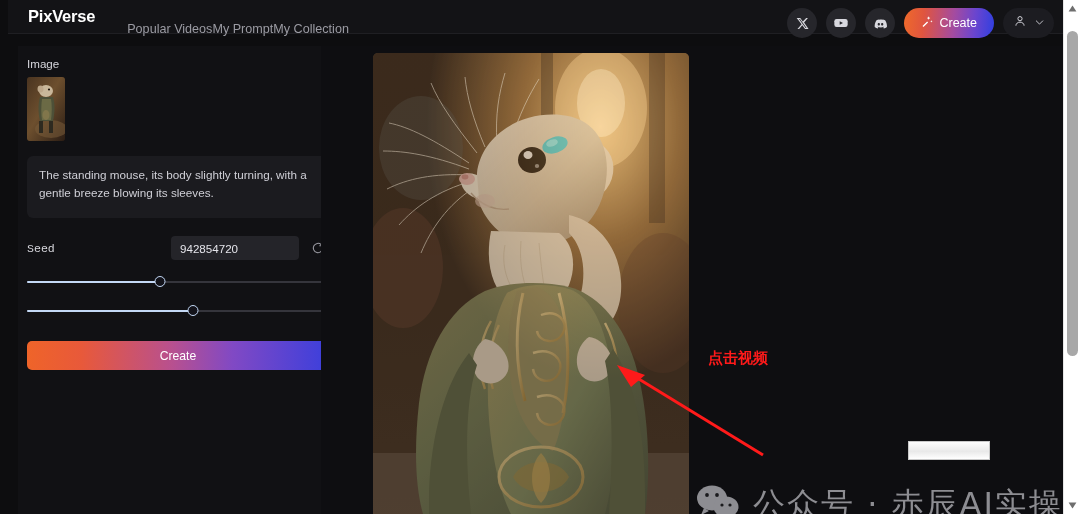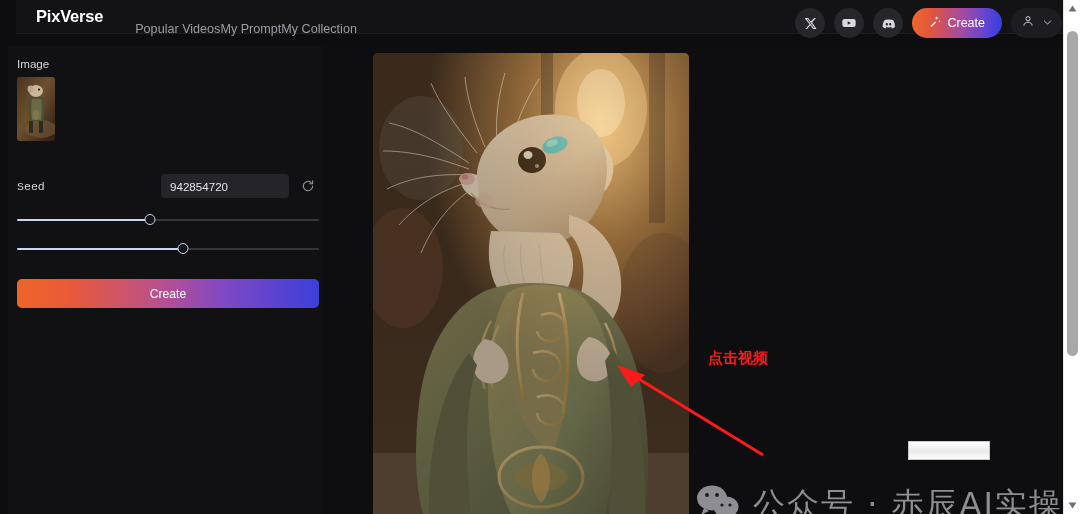--- a/index.html
+++ b/index.html
@@ -16,21 +16,21 @@
     position: relative;
     width: 1080px;
     height: 514px;
     background: #0d0d0f;
     overflow: hidden;
   }
 
   
   .header {
     position: absolute;
-    top: 0; left: 16px;
+    top: 0; left: 8px;
     width: 1063px;
     height: 34px;
     background: #131316;
     border-bottom: 1px solid #1f1f23;
     display: flex;
     align-items: center;
   }
   .brand {
     margin-left: 20px;
     font-size: 16.5px;
@@ -90,21 +90,21 @@
     background: #1c1c21;
     display: flex;
     align-items: center;
     gap: 7px;
     cursor: pointer;
   }
 
   
   .sidebar {
     position: absolute;
-    top: 46px; left: 8px;
+    top: 46px; left: 18px;
     width: 320px;
     height: 468px;
     background: #111114;
     border-right: 1px solid #a21caf;
     padding: 11px 9px 0 9px;
   }
   .field-label {
     font-size: 11.6px;
     color: #d6d6dc;
     margin-bottom: 7px;
@@ -395,20 +395,21 @@
         <path d="M13 20c-2 6-2 16 0 24h13c2-9 2-18 0-24z" fill="#4d5038"></path>
         <path d="M15 22c-1 7-1 15 0 21h9c1-7 1-15 0-21z" fill="#6b6a45"></path>
         <ellipse cx="19" cy="38" rx="3.5" ry="5" fill="#8a7c4e" opacity="0.7"></ellipse>
         <rect x="12" y="44" width="4" height="12" fill="#2e2a20"></rect>
         <rect x="22" y="44" width="4" height="12" fill="#2e2a20"></rect>
       </svg>
     </div>
 
     <div class="section-gap"></div>
 
+    <div class="prompt-box">The standing mouse, its body slightly turning, with a gentle breeze blowing its sleeves.</div>
 
     <div class="row">
       <div class="row-label">Seed</div>
       <div class="num-input wide">942854720</div>
       <div class="refresh-icon">
         <svg width="14" height="14" viewBox="0 0 24 24">
           <path d="M20 12a8 8 0 11-2.6-5.9" fill="none" stroke="#9b9ba3" stroke-width="1.8" stroke-linecap="round"></path>
           <path d="M20 3v5h-5" fill="none" stroke="#9b9ba3" stroke-width="1.8" stroke-linecap="round" stroke-linejoin="round"></path>
         </svg>
       </div>

